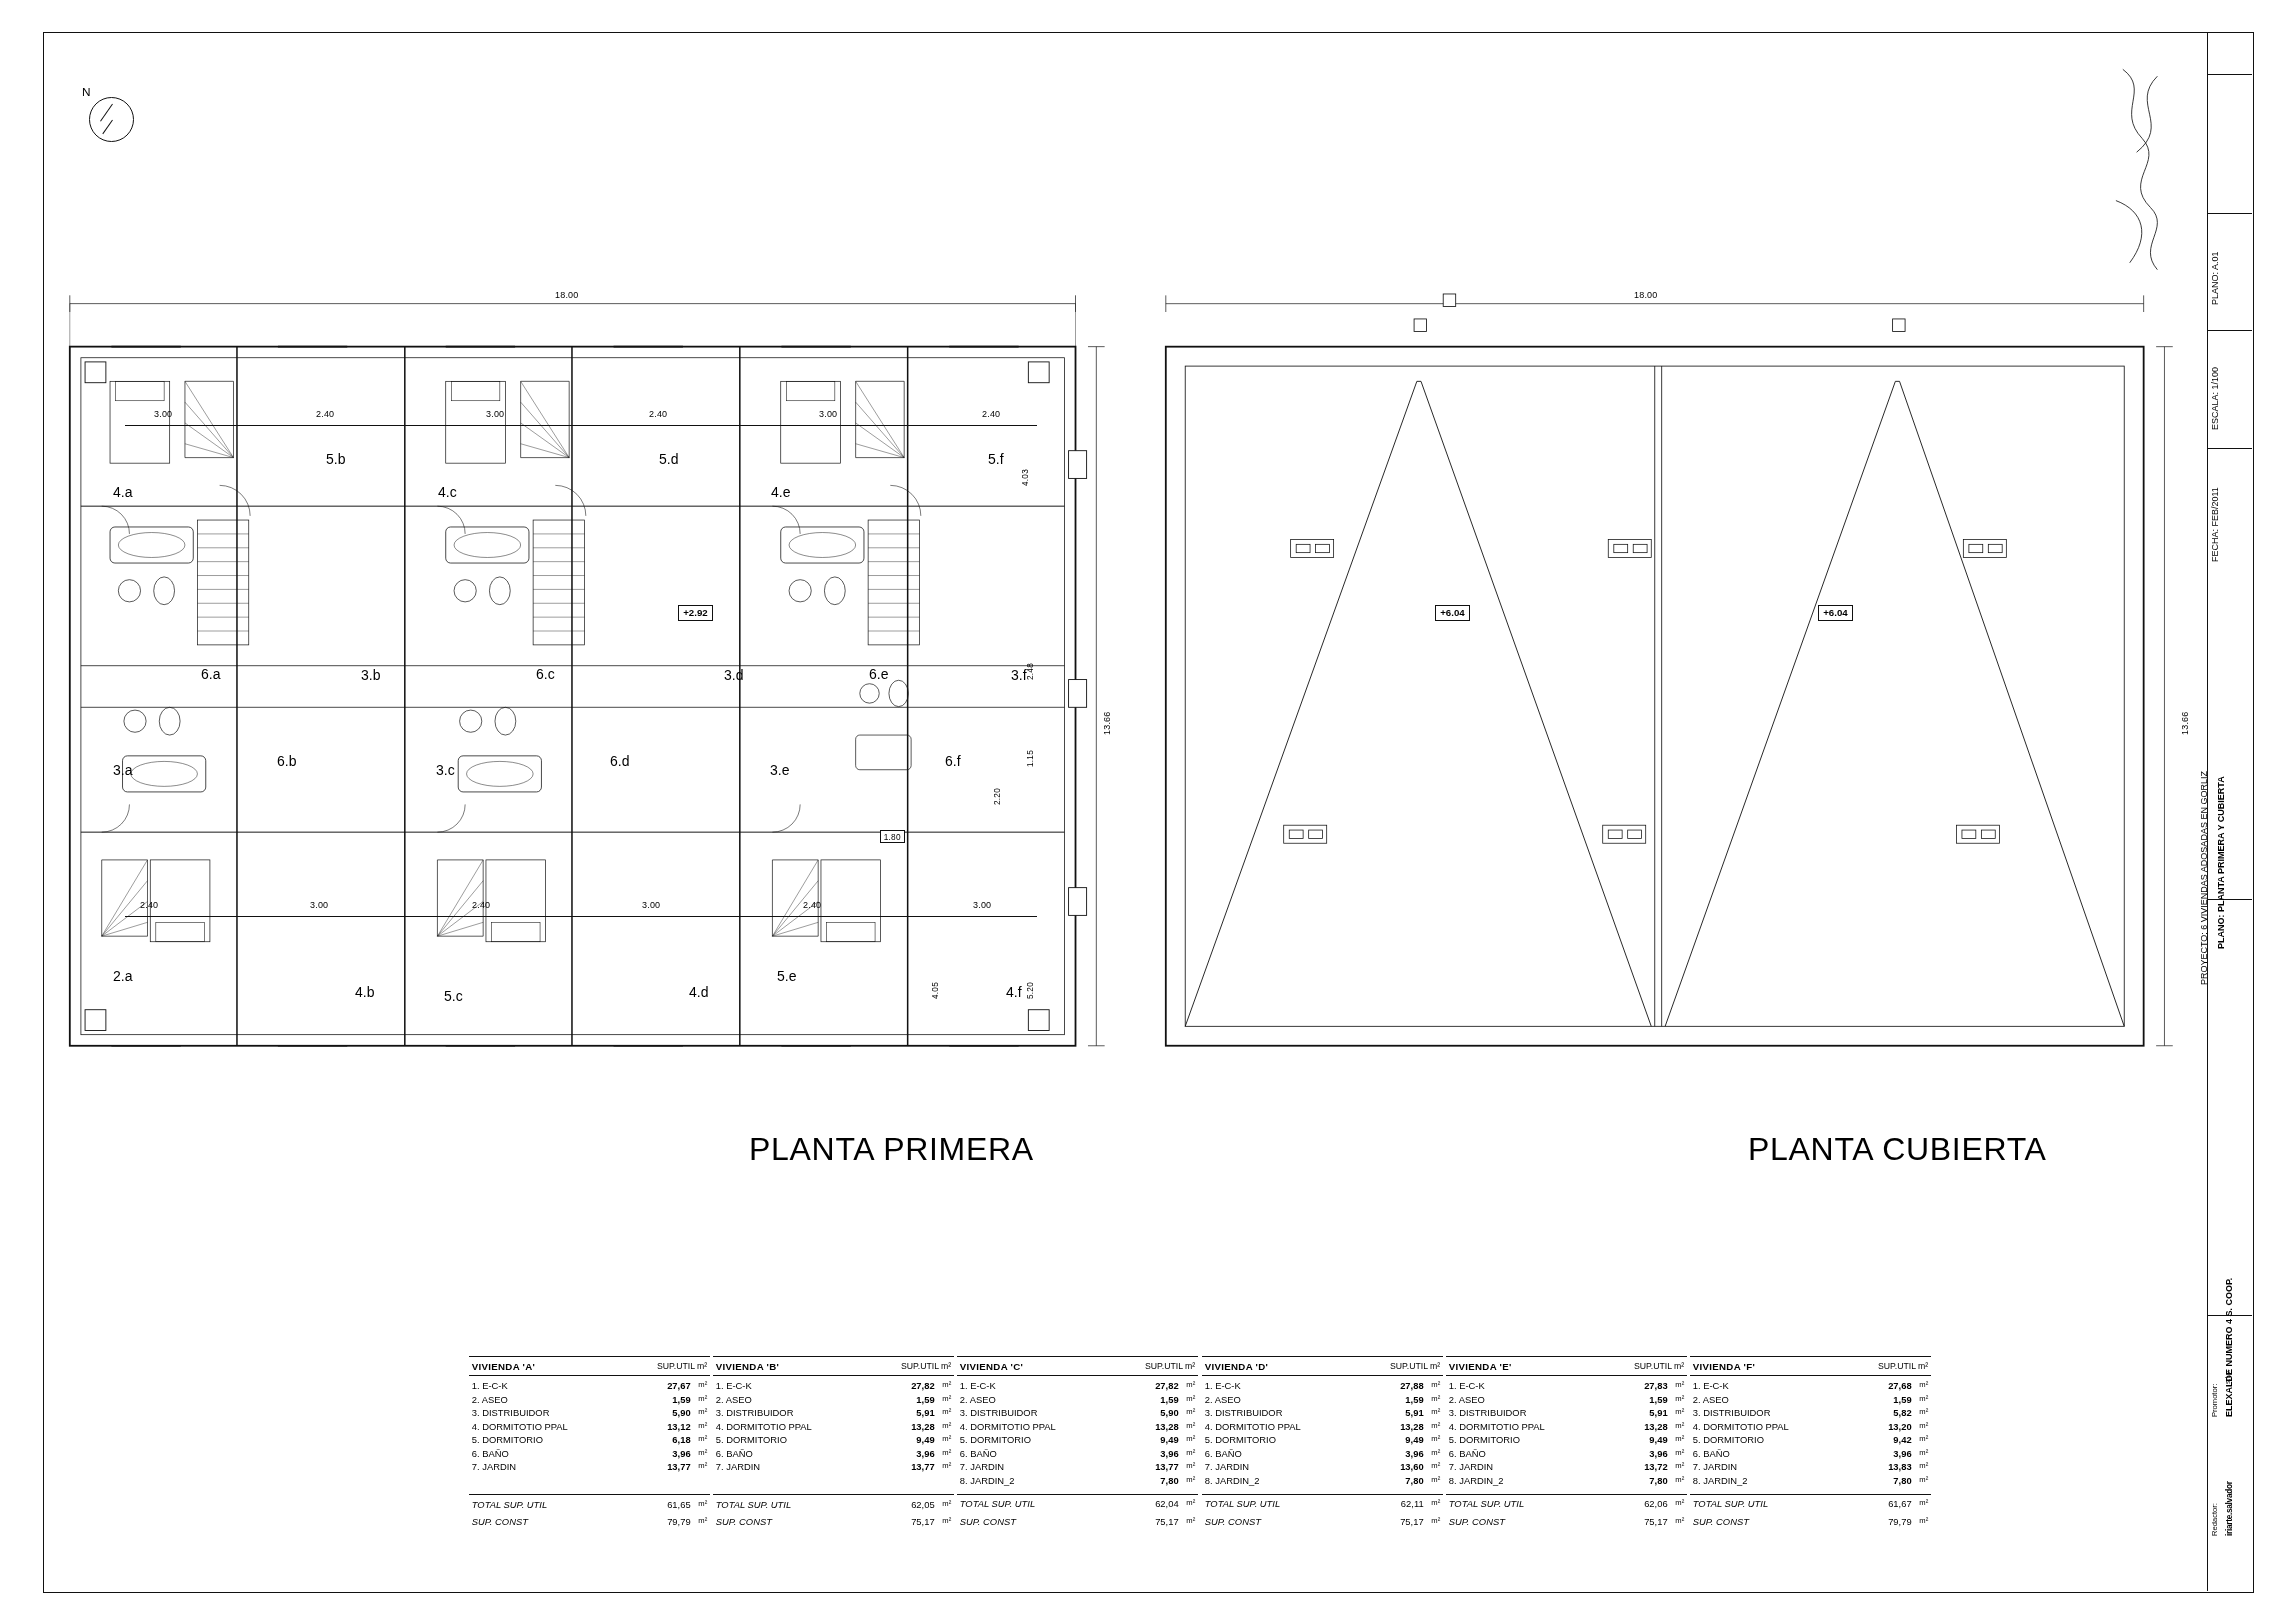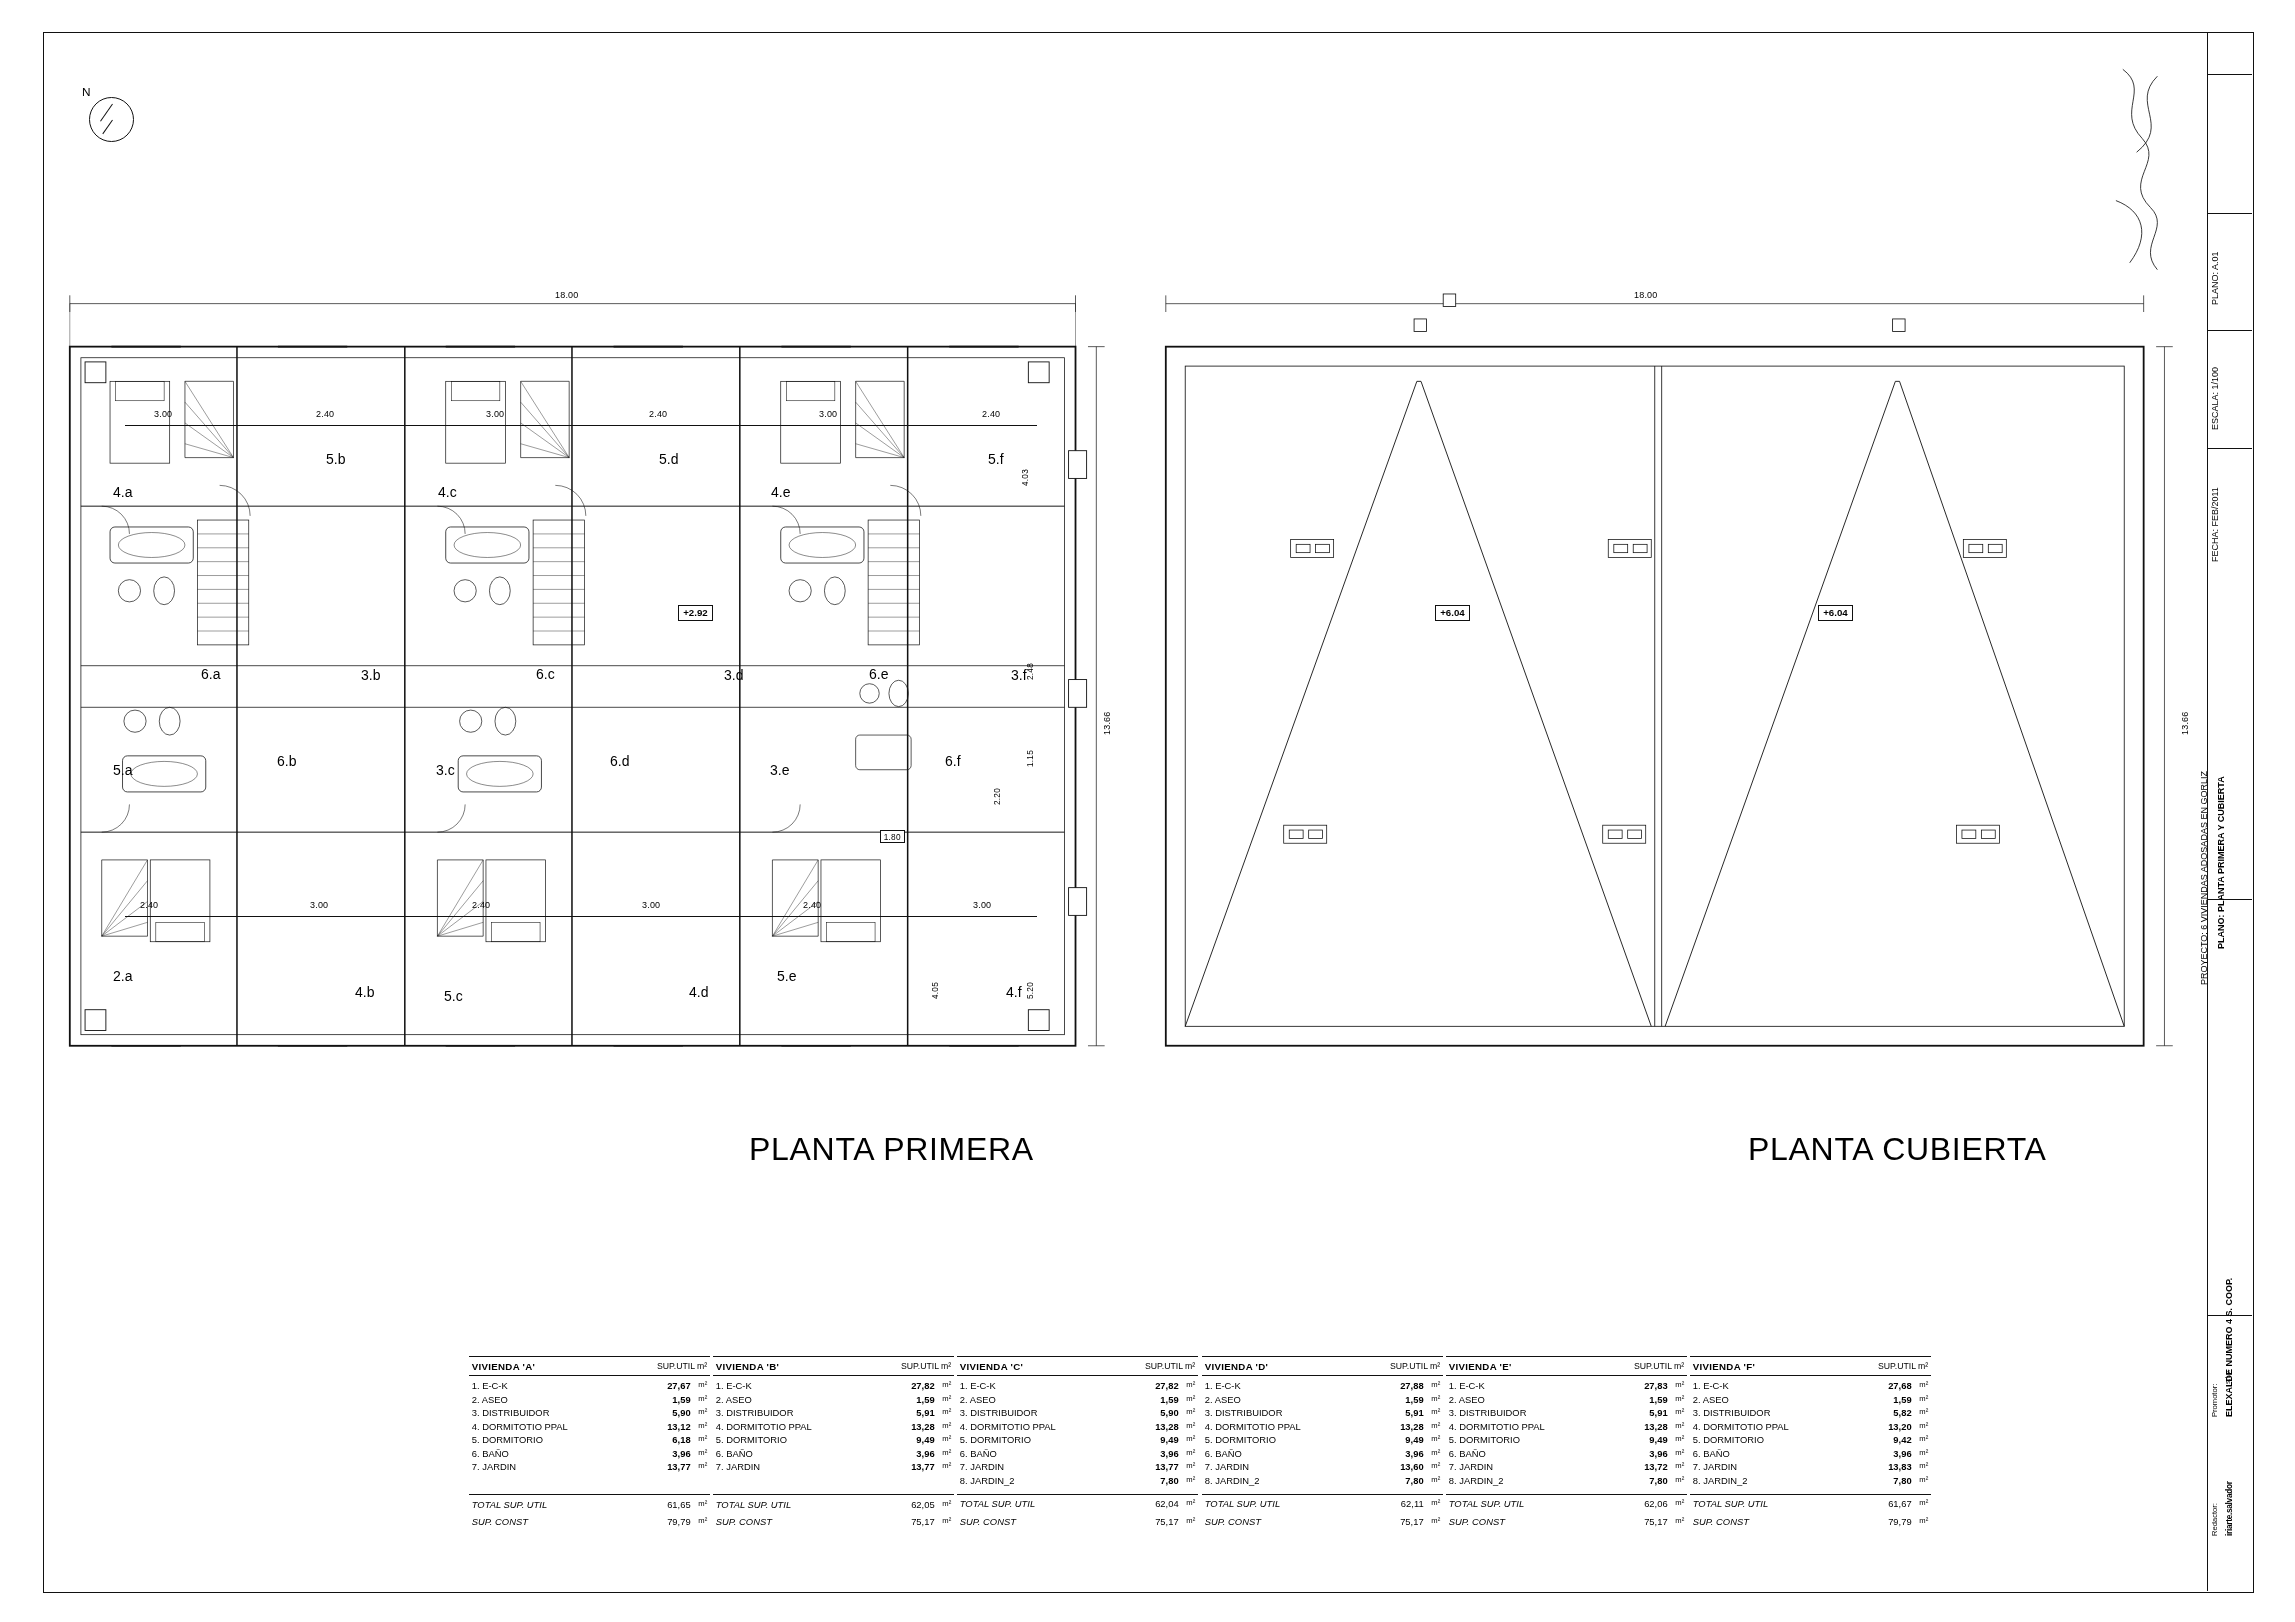--- a/index.html
+++ b/index.html
@@ -280,21 +280,21 @@
   <div class="txt rl" style="left:771px; top:484px;">4.e</div>
   <div class="txt rl" style="left:988px; top:451px;">5.f</div>
 
   <div class="txt rl" style="left:201px; top:666px;">6.a</div>
   <div class="txt rl" style="left:361px; top:667px;">3.b</div>
   <div class="txt rl" style="left:536px; top:666px;">6.c</div>
   <div class="txt rl" style="left:695px; top:667px;margin-left:29px;">3.d</div>
   <div class="txt rl" style="left:869px; top:666px;">6.e</div>
   <div class="txt rl" style="left:1011px; top:667px;">3.f</div>
 
-  <div class="txt rl" style="left:113px; top:762px;">5.a</div>
+  <div class="txt rl" style="left:113px; top:762px;">3.a</div>
   <div class="txt rl" style="left:277px; top:753px;">6.b</div>
   <div class="txt rl" style="left:436px; top:762px;">3.c</div>
   <div class="txt rl" style="left:610px; top:753px;">6.d</div>
   <div class="txt rl" style="left:770px; top:762px;">3.e</div>
   <div class="txt rl" style="left:945px; top:753px;">6.f</div>
 
   <div class="txt rl" style="left:113px; top:968px;">2.a</div>
   <div class="txt rl" style="left:355px; top:984px;">4.b</div>
   <div class="txt rl" style="left:444px; top:968px;margin-top:20px;">5.c</div>
   <div class="txt rl" style="left:689px; top:984px;">4.d</div>

